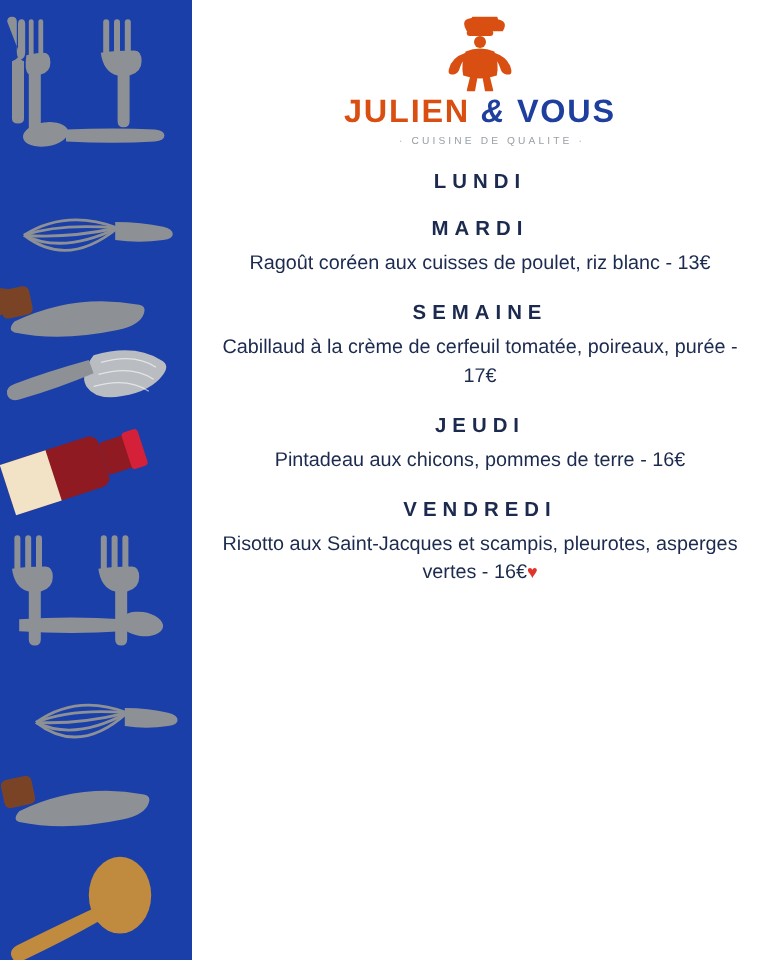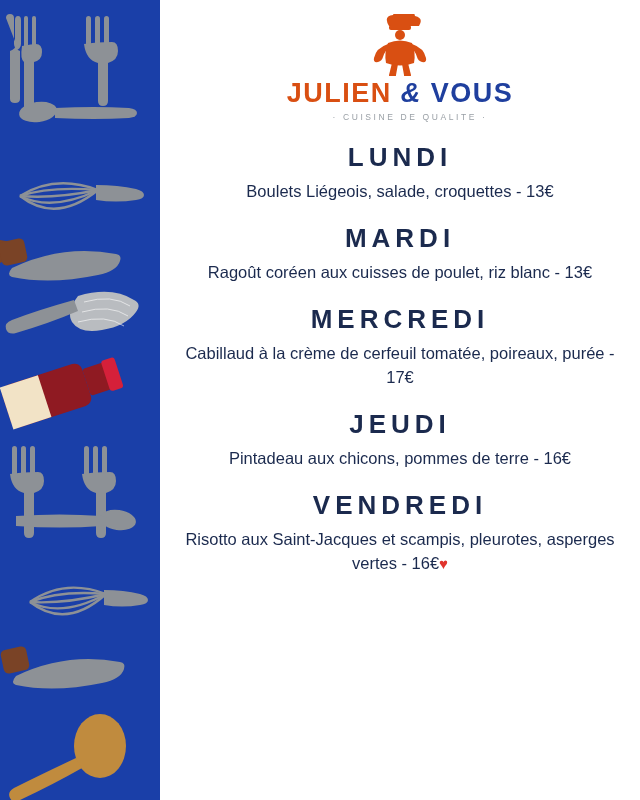--- a/index.html
+++ b/index.html
@@ -92,21 +92,21 @@
   }
 
   
   .days {
     margin-top: 20px;
   }
   .day {
     margin-bottom: 19px;
   }
   .day-name {
-    font-size: 26px;
+    font-size: 17px;
     font-weight: bold;
     letter-spacing: 5px;
     color: #1b2a4e;
     margin-bottom: 7px;
   }
   .day-desc {
     font-size: 16.5px;
     color: #1b2a4e;
     line-height: 1.45;
     padding: 0 18px;
@@ -242,34 +242,31 @@
       <span class="vous">VOUS</span>
     </div>
     <div class="logo-sub">· CUISINE DE QUALITE ·</div>
   </div>
 
 
   <div class="days">
 
     <div class="day">
       <div class="day-name">LUNDI</div>
-      <div class="day-desc">
-        <span>Boulets Liégeois, salade, croquettes - 13€</span><span class="heart"></span>
-      </div>
     </div>
 
     <div class="day">
       <div class="day-name">MARDI</div>
       <div class="day-desc">
         <span>Ragoût coréen aux cuisses de poulet, riz blanc - 13€</span><span class="heart"></span>
       </div>
     </div>
 
     <div class="day">
-      <div class="day-name">MERCREDI</div>
+      <div class="day-name">SEMAINE</div>
       <div class="day-desc">
         <span>Cabillaud à la crème de cerfeuil tomatée, poireaux, purée - 17€</span><span class="heart"></span>
       </div>
     </div>
 
     <div class="day">
       <div class="day-name">JEUDI</div>
       <div class="day-desc">
         <span>Pintadeau aux chicons, pommes de terre - 16€</span><span class="heart"></span>
       </div>

